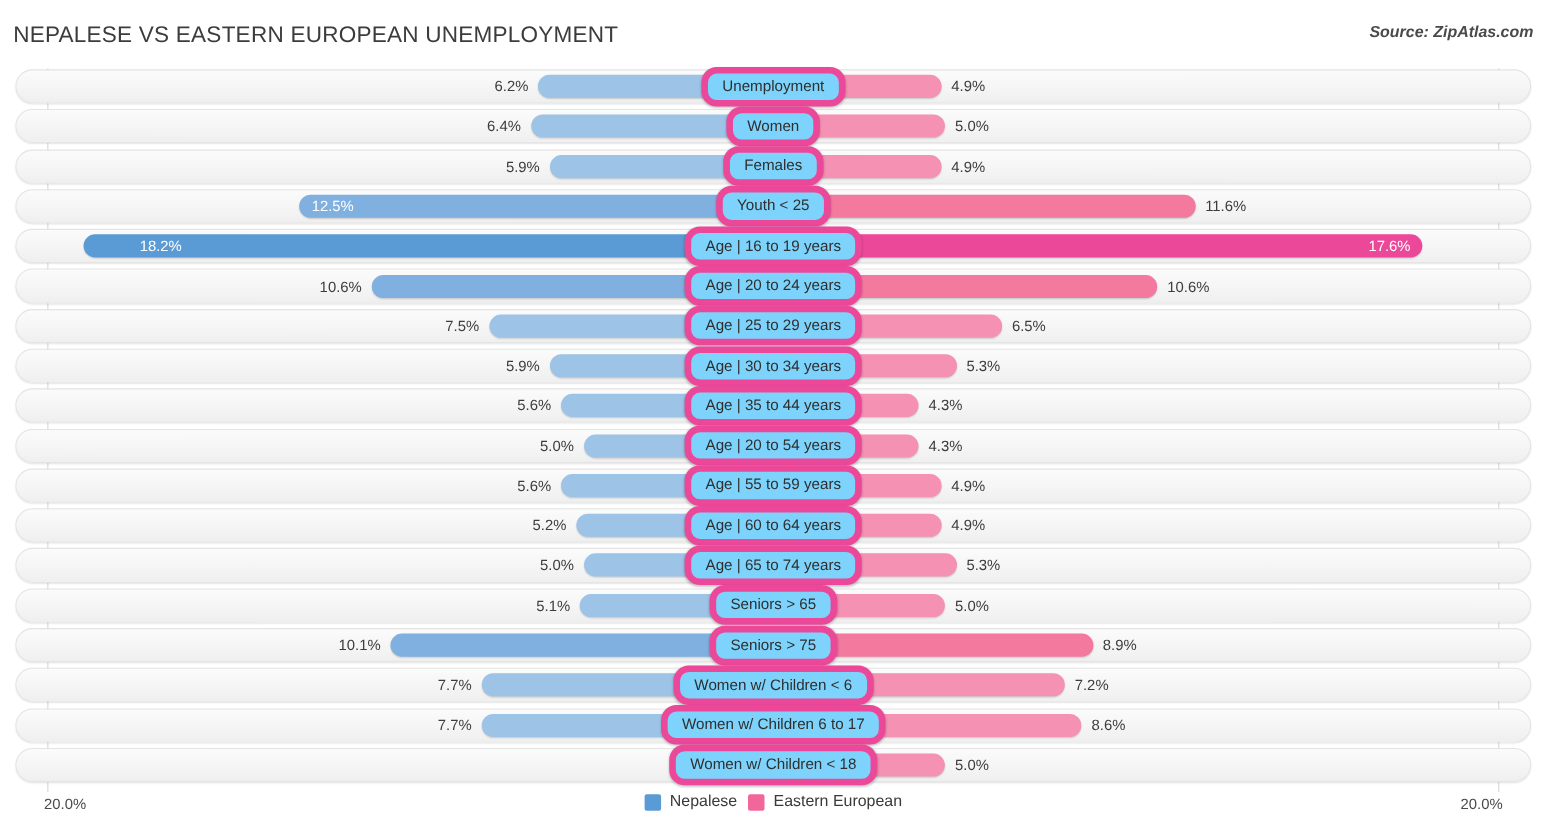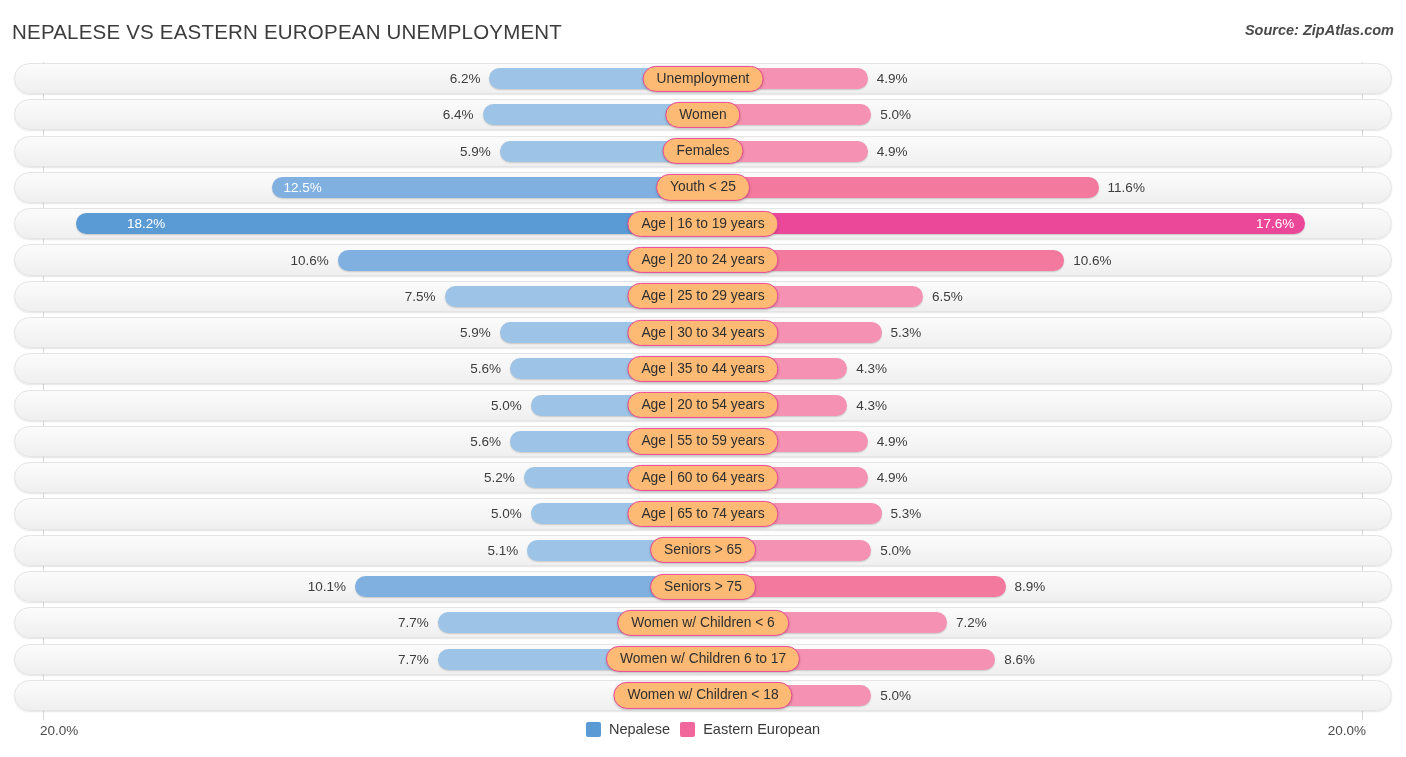--- a/index.html
+++ b/index.html
@@ -89,21 +89,21 @@
   
   .half {
     position: absolute;
     top: 0;
     bottom: 0;
     width: 50%;
     display: flex;
     align-items: center;
   }
   .half.left  { left: 0;  justify-content: flex-end; align-items: center; }
-  .half.right { right: 4px; justify-content: flex-start; align-items: center; }
+  .half.right { right: 16px; justify-content: flex-start; align-items: center; }
 
   .bar {
     height: 21px;
     border-radius: 11px;
     position: relative;
     box-shadow: 0 1px 1.5px rgba(0,0,0,0.17);
     display: flex;
     align-items: center;
     box-sizing: border-box;
   }
@@ -134,22 +134,22 @@
     margin: 0 11px;
     font-size: 13.5px;
   }
 
   
   .pill {
     position: absolute;
     left: 50%;
     top: 50%;
     transform: translate(-50%, -50%);
-    background: #fdba74;
-    border: 1px solid #ec4899;
+    background: #7dd3fc;
+    border: 6px solid #ec4899;
     border-radius: 14px;
     padding: 4px 13px 5px;
     font-size: 13.8px;
     color: #2f2f2f;
     white-space: nowrap;
     box-shadow: 0 1px 2.2px rgba(0,0,0,0.22);
     z-index: 4;
     line-height: 1.1;
   }
 
@@ -416,21 +416,21 @@
         <div class="pill">Seniors &gt; 75</div>
       </div>
       <div class="row">
         <div class="track"></div>
         <div class="half left">
           <div class="bar left" style="width: 38.5%;">
             <span class="val left">7.7%</span>
           </div>
         </div>
         <div class="half right">
-          <div class="bar right" style="width: 36%;">
+          <div class="bar right" style="width: 36%; margin-left: 33px;">
             <span class="val right">7.2%</span>
           </div>
         </div>
         <div class="pill">Women w/ Children &lt; 6</div>
       </div>
       <div class="row">
         <div class="track"></div>
         <div class="half left">
           <div class="bar left" style="width: 38.5%;">
             <span class="val left">7.7%</span>

